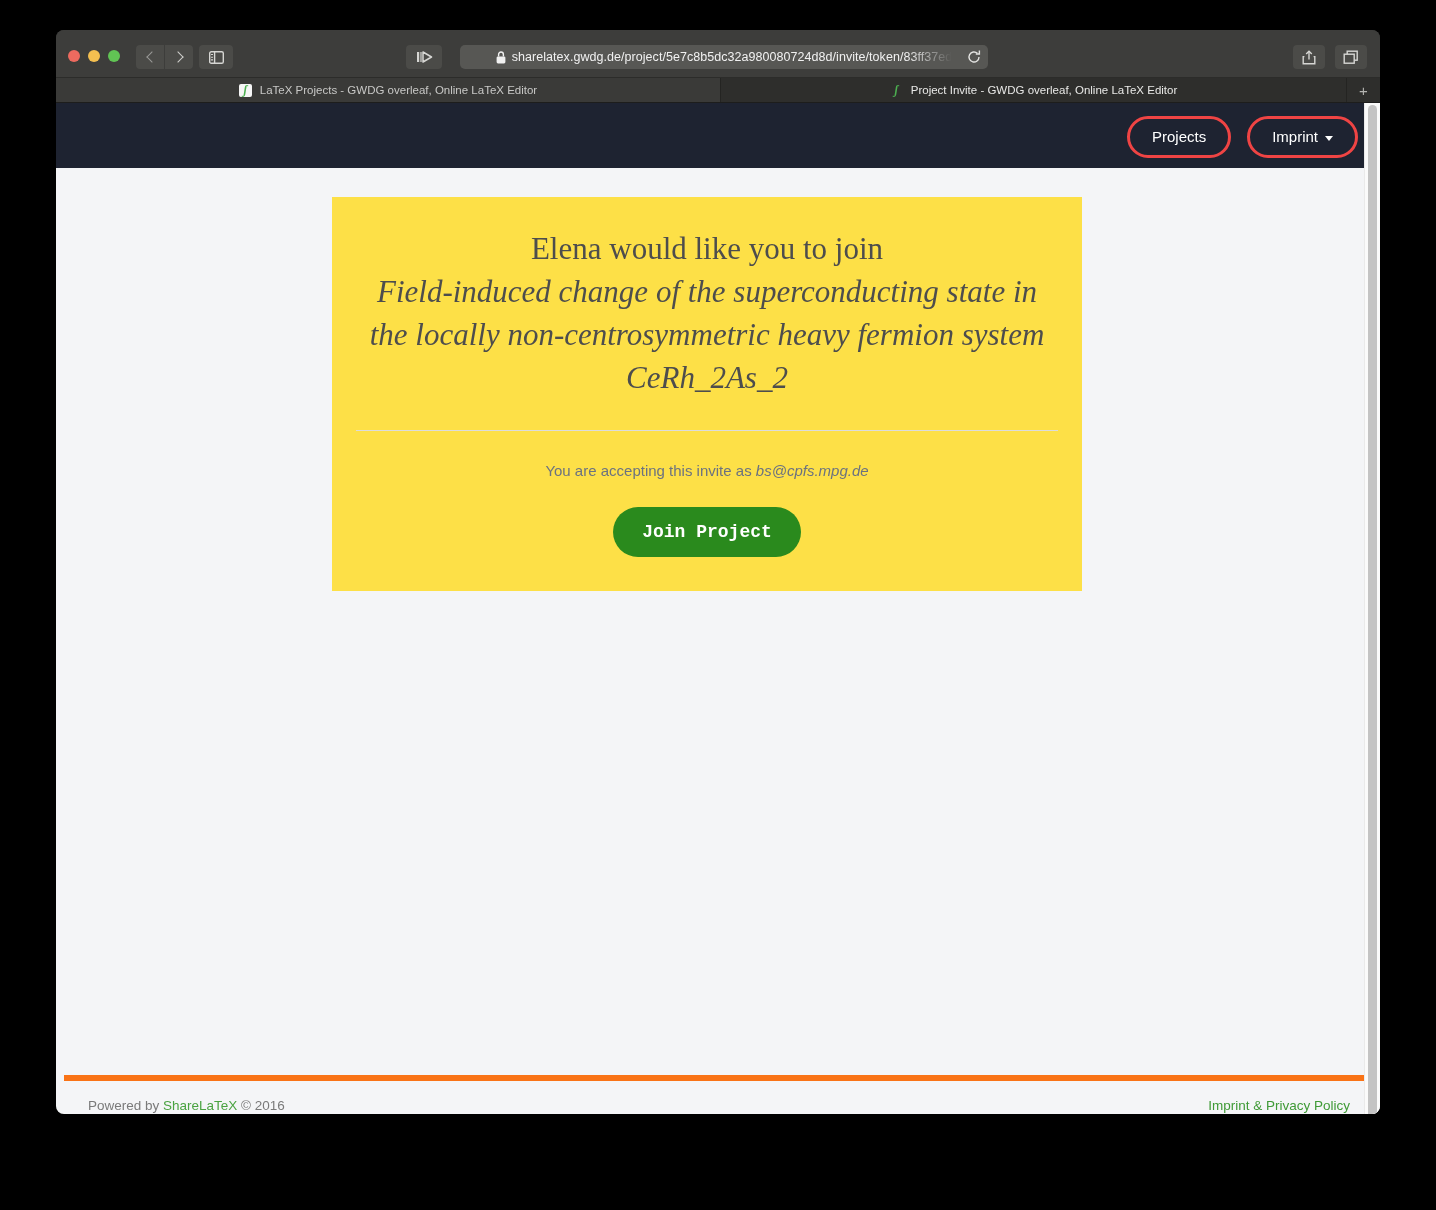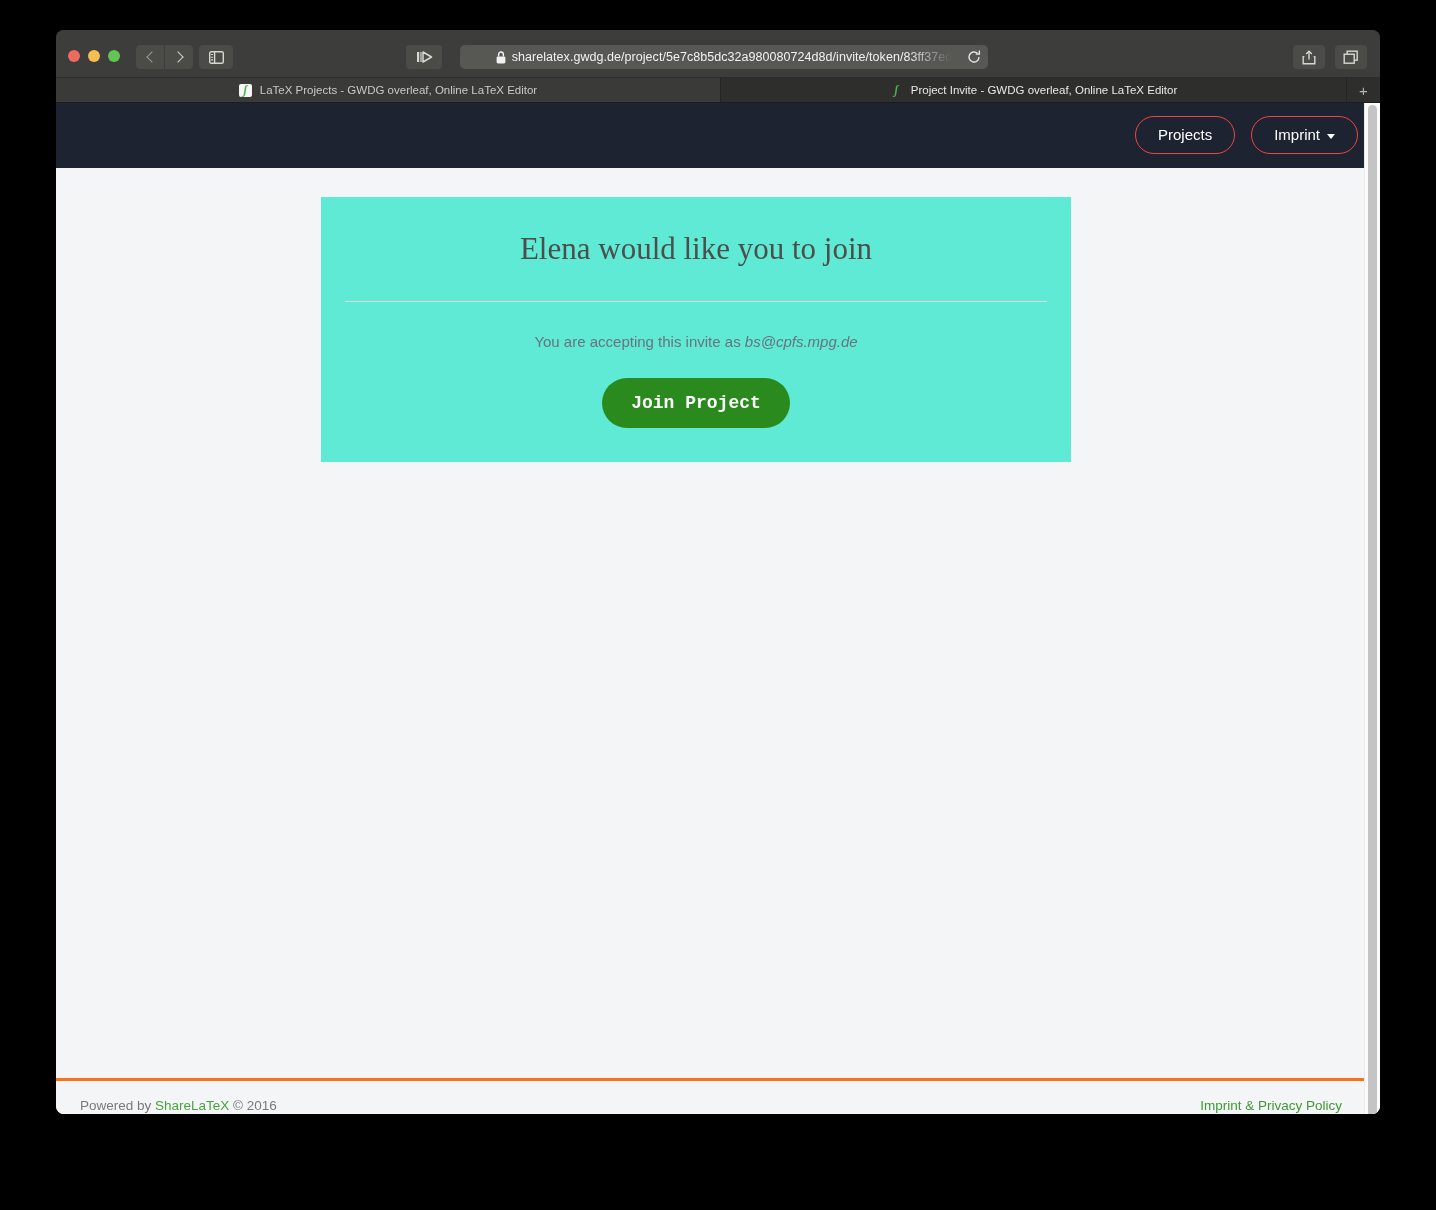--- a/index.html
+++ b/index.html
@@ -202,21 +202,21 @@
   }
 
   #header-nav {
     position: absolute;
     right: 22px;
     top: 13px;
     display: flex;
     gap: 16px;
   }
   .pill-btn {
-    border: 1px solid #ef4444;
+    border: 3px solid #ef4444;
     border-radius: 22px;
     color: #ffffff;
     font-size: 15px;
     padding: 9px 22px;
     background: transparent;
     cursor: pointer;
     line-height: 18px;
     display: flex;
     align-items: center;
     gap: 7px;
@@ -227,24 +227,24 @@
     border-right: 4px solid transparent;
     border-top: 5px solid #ffffff;
     display: inline-block;
     margin-top: 2px;
   }
 
   
   #content-area { position: relative; height: 967px; }
   #invite-card {
     position: absolute;
-    left: 265px;
+    left: 276px;
     top: 29px;
     width: 750px;
-    background: #5eead4;
+    background: #fde047;
     padding: 30px 0 34px;
     box-sizing: border-box;
   }
   #invite-heading {
     font-family: "Liberation Serif", serif;
     font-size: 31px;
     line-height: 43px;
     color: #4d4d4d;
     text-align: center;
     margin: 0;
@@ -277,25 +277,25 @@
     padding: 15px 29px;
     border: none;
     border-radius: 27px;
     cursor: pointer;
     font-family: Liberation Mono, monospace;
   }
 
   
   #site-footer {
     position: absolute;
-    left: 0;
+    left: 8px;
     bottom: 0;
     width: 1310px;
     height: 54px;
-    border-top: 3px solid #f97316;
+    border-top: 6px solid #f97316;
     background: #f4f5f7;
   }
   #footer-left {
     position: absolute;
     left: 24px;
     top: 17px;
     font-size: 13.5px;
     color: #7a7a7a;
   }
   #footer-right {
@@ -422,20 +422,21 @@
           <span>Imprint</span>
           <span class="caret-down"></span>
         </button>
       </div>
     </div>
 
     <div id="content-area">
       <div id="invite-card">
         <h1 id="invite-heading">
           <span>Elena would like you to join</span>
+          <span id="project-title">Field-induced change of the superconducting state in the locally non-centrosymmetric heavy fermion system CeRh_2As_2</span>
         </h1>
         <div id="card-divider"></div>
         <div id="accepting-line">
           <span>You are accepting this invite as </span><span id="invite-email">bs@cpfs.mpg.de</span>
         </div>
         <div id="join-wrap">
           <button id="join-project-button">Join Project</button>
         </div>
       </div>
 

